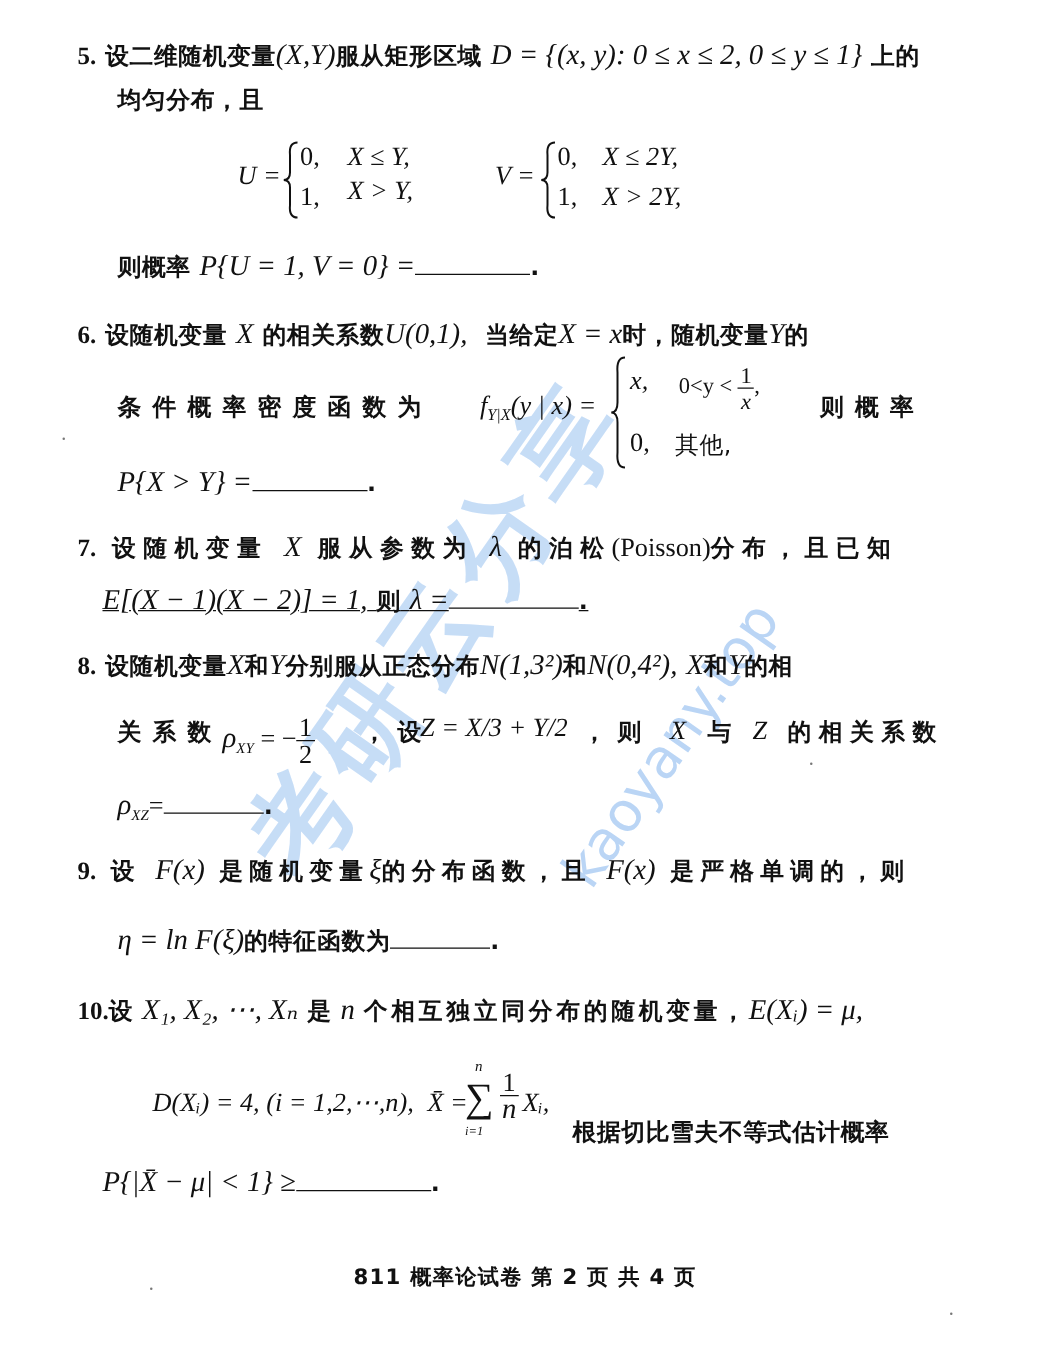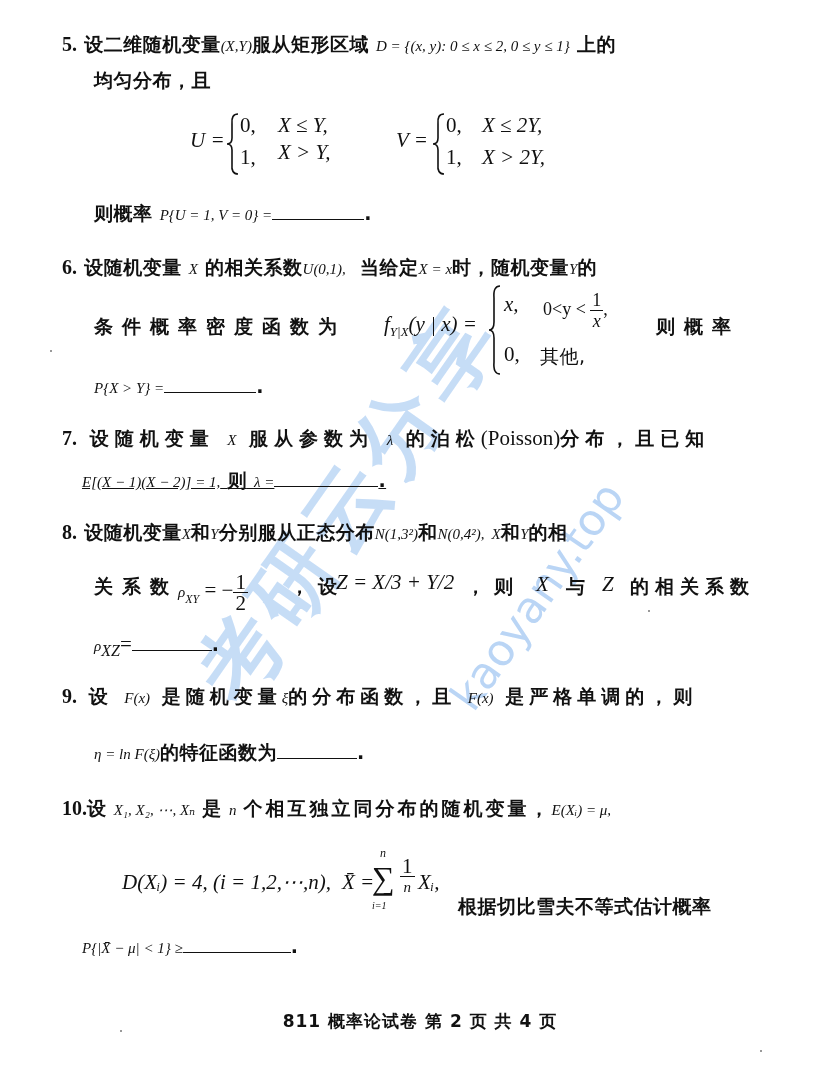--- a/index.html
+++ b/index.html
@@ -8,21 +8,21 @@
     font-family: "DejaVu Serif", "Liberation Serif", serif;
     color: #111111;
   }
   .page { position: absolute; left: 0; top: 0; width: 840px; height: 1084px; }
   .line {
     position: absolute; font-size: 19px; white-space: nowrap; line-height: 28px;
     font-family: "DejaVu Sans", "Liberation Sans", sans-serif; font-weight: bold;
     letter-spacing: 0.5px;
   }
   .wide { letter-spacing: 9px; }
-  .m { font-family: "Liberation Serif", "DejaVu Serif", serif; font-style: italic; font-weight: normal; font-size: 15px; letter-spacing: 0; }
+  .m { font-family: "Liberation Serif", "DejaVu Serif", serif; font-style: italic; font-weight: normal; font-size: 23px; letter-spacing: 0; }
   .mn { font-family: "Liberation Serif", "DejaVu Serif", serif; font-style: normal; font-weight: normal; font-size: 21px; letter-spacing: 0; }
   .qn { font-family: "Liberation Serif", serif; font-weight: bold; font-size: 20px; letter-spacing: 0; }
   .blank { display: inline-block; border-bottom: 1.4px solid #111; vertical-align: baseline; height: 18px; }
   .piece {
     position: absolute; font-family: "Liberation Serif", "DejaVu Serif", serif; font-size: 21px;
     white-space: nowrap;
   }
   .frac { display: inline-block; vertical-align: middle; text-align: center; line-height: 20px; }
   .frac .num { display: block; border-bottom: 1.2px solid #111; padding: 0 2px; }
   .frac .den { display: block; }
@@ -143,21 +143,21 @@
       <span class="mn">= −</span><span class="frac"><span class="num mn">1</span><span class="den mn">2</span></span>
     </span>
     <div class="line wide" style="left:290px; top:572px;">，设</div>
     <span class="piece m" style="left:336px; top:570px;">Z = X/3 + Y/2</span>
     <div class="line wide" style="left:466px; top:572px;">，则</div>
     <span class="piece m" style="left:536px; top:572px;">X</span>
     <div class="line" style="left:566px; top:572px;">与</div>
     <span class="piece m" style="left:602px; top:572px;">Z</span>
     <div class="line wide" style="left:630px; top:572px; letter-spacing:6px;">的相关系数</div>
     <div class="line" style="left:94px; top:630px;">
-      <span class="m">ρ</span><sub class="m" style="font-size:16px;">XZ</sub><span class="mn">=</span><span class="blank" style="width:80px;"></span><span>.</span>
+      <span class="m">ρ</span><sub class="m" style="font-size:12px;">XZ</sub><span class="mn">=</span><span class="blank" style="width:80px;"></span><span>.</span>
     </div>
   </div>
 
   <div>
     <div class="line" style="left:62px; top:682px; letter-spacing:5px;">
       <span class="qn">9.</span>
       <span>设</span>
       <span class="m">F(x)</span>
       <span>是随机变量</span><span class="m">ξ</span><span>的分布函数，且</span>
       <span class="m">F(x)</span>

